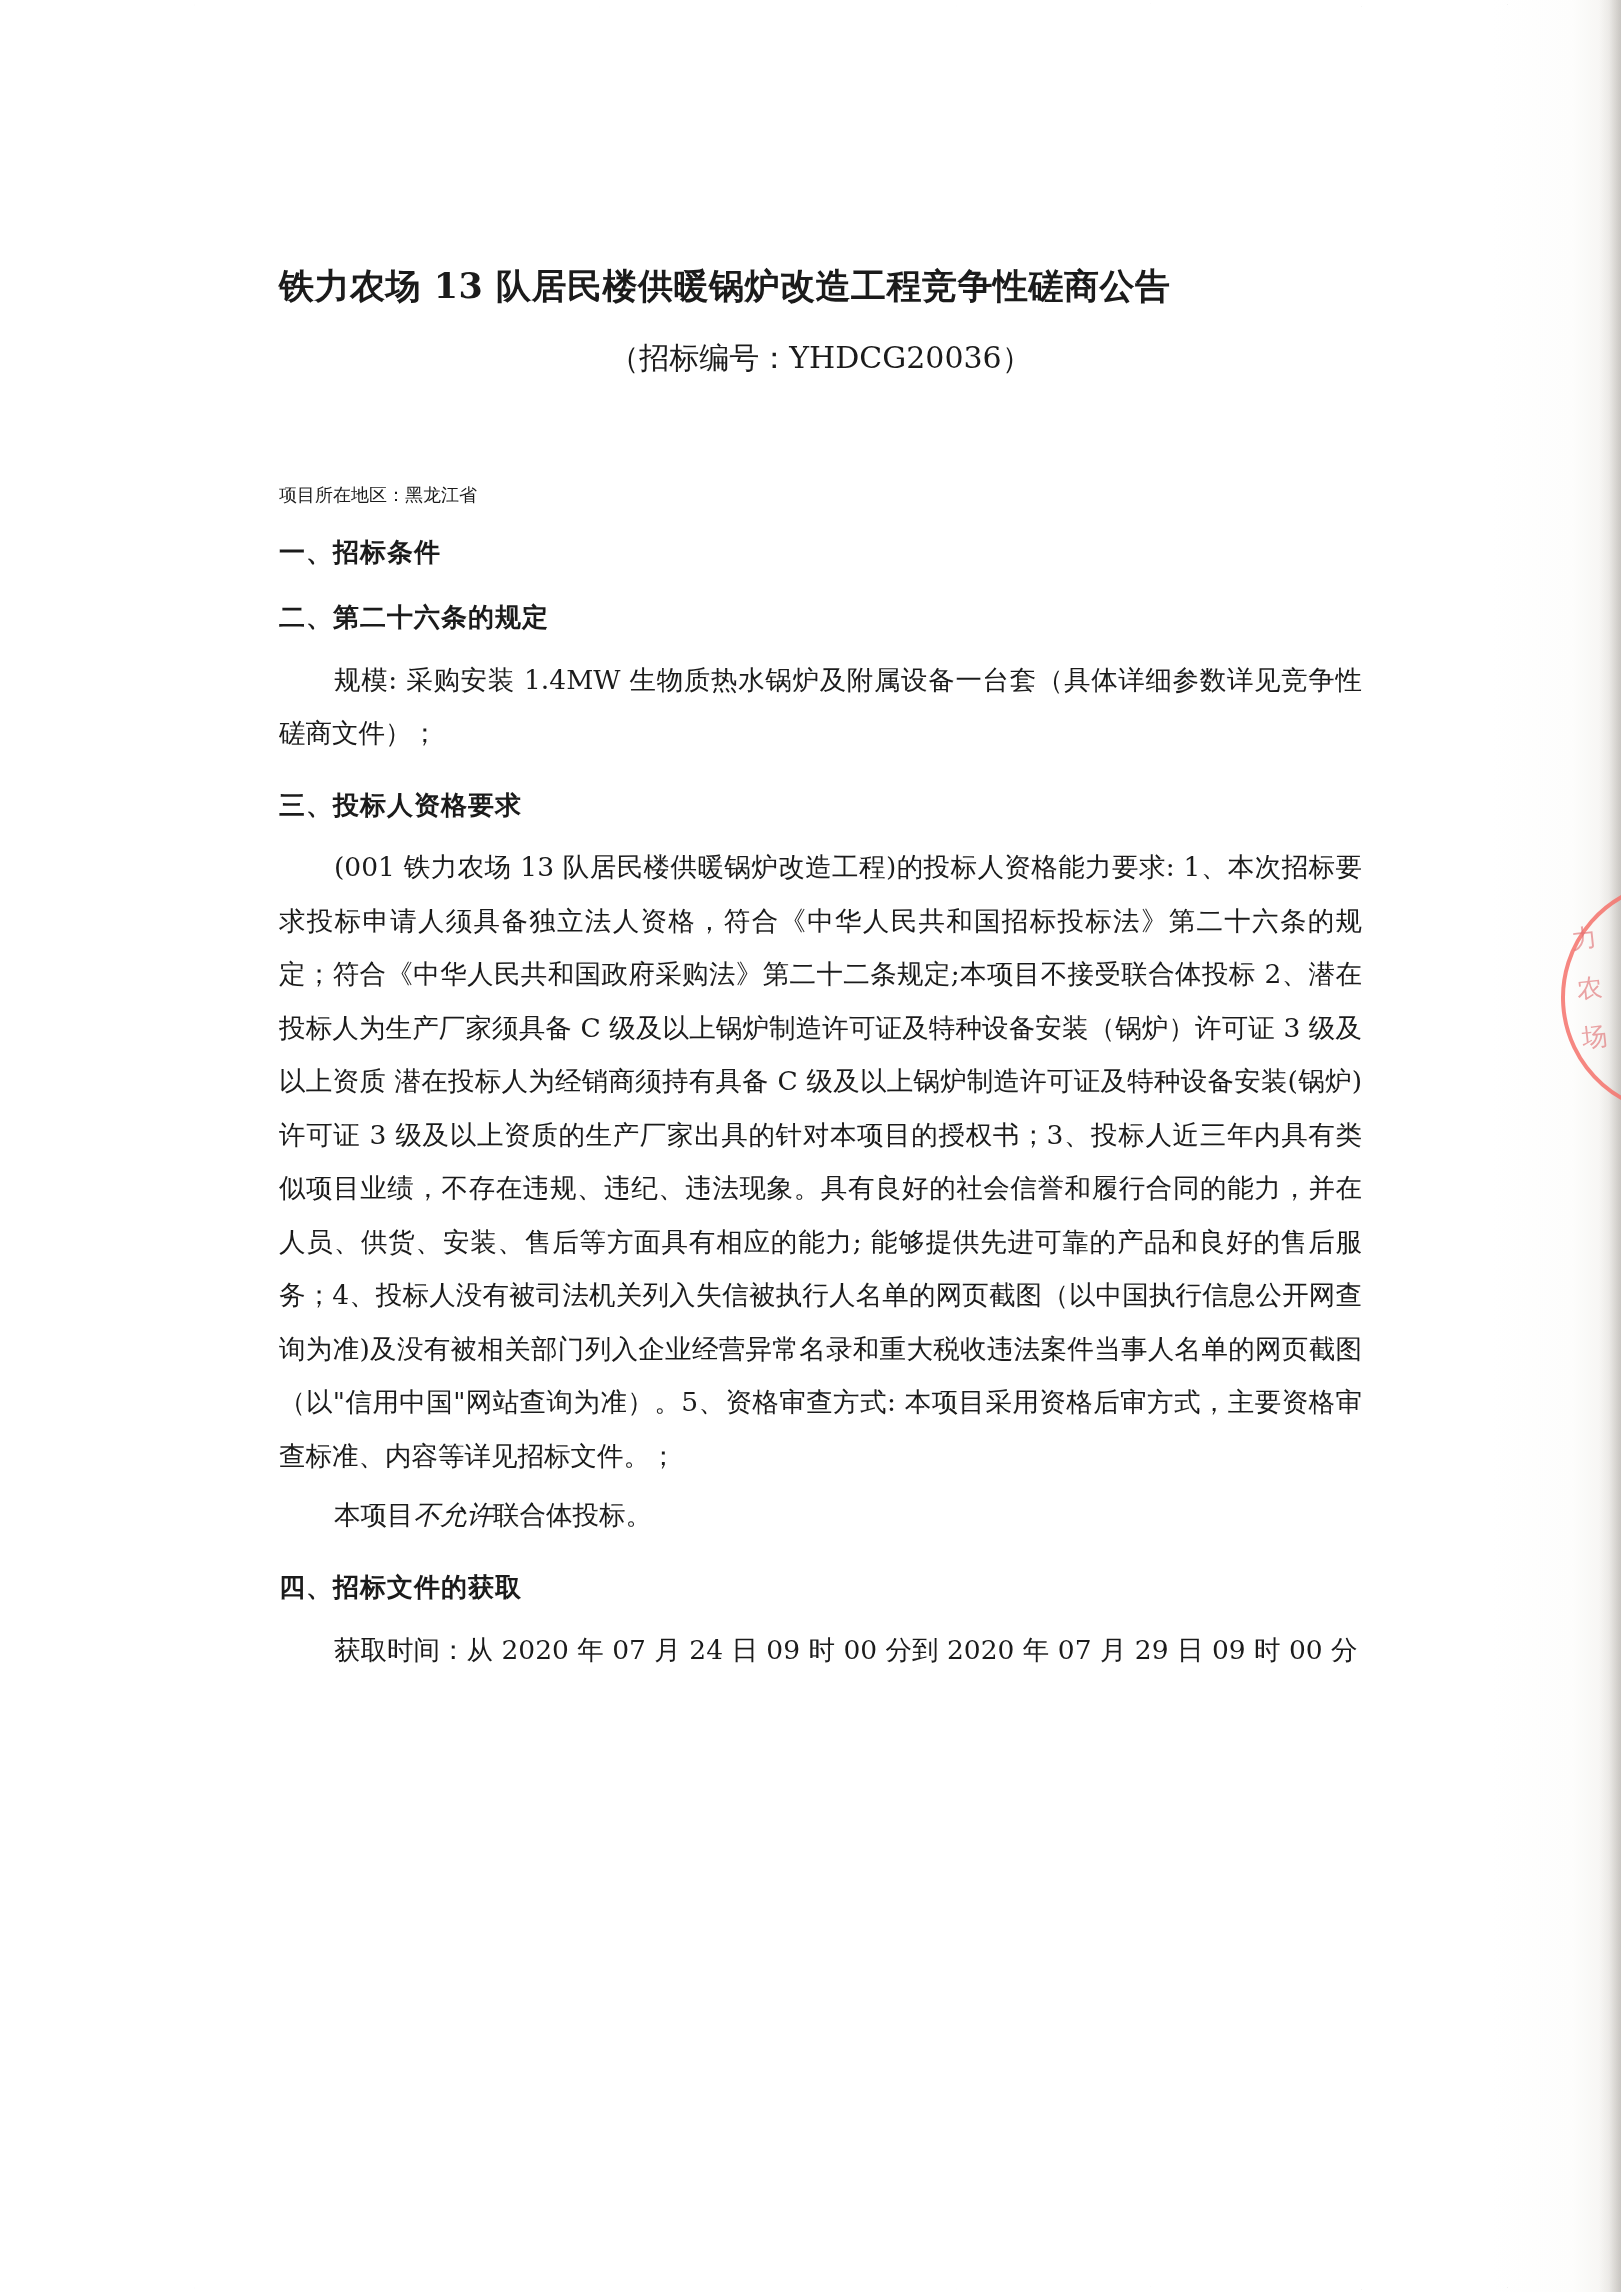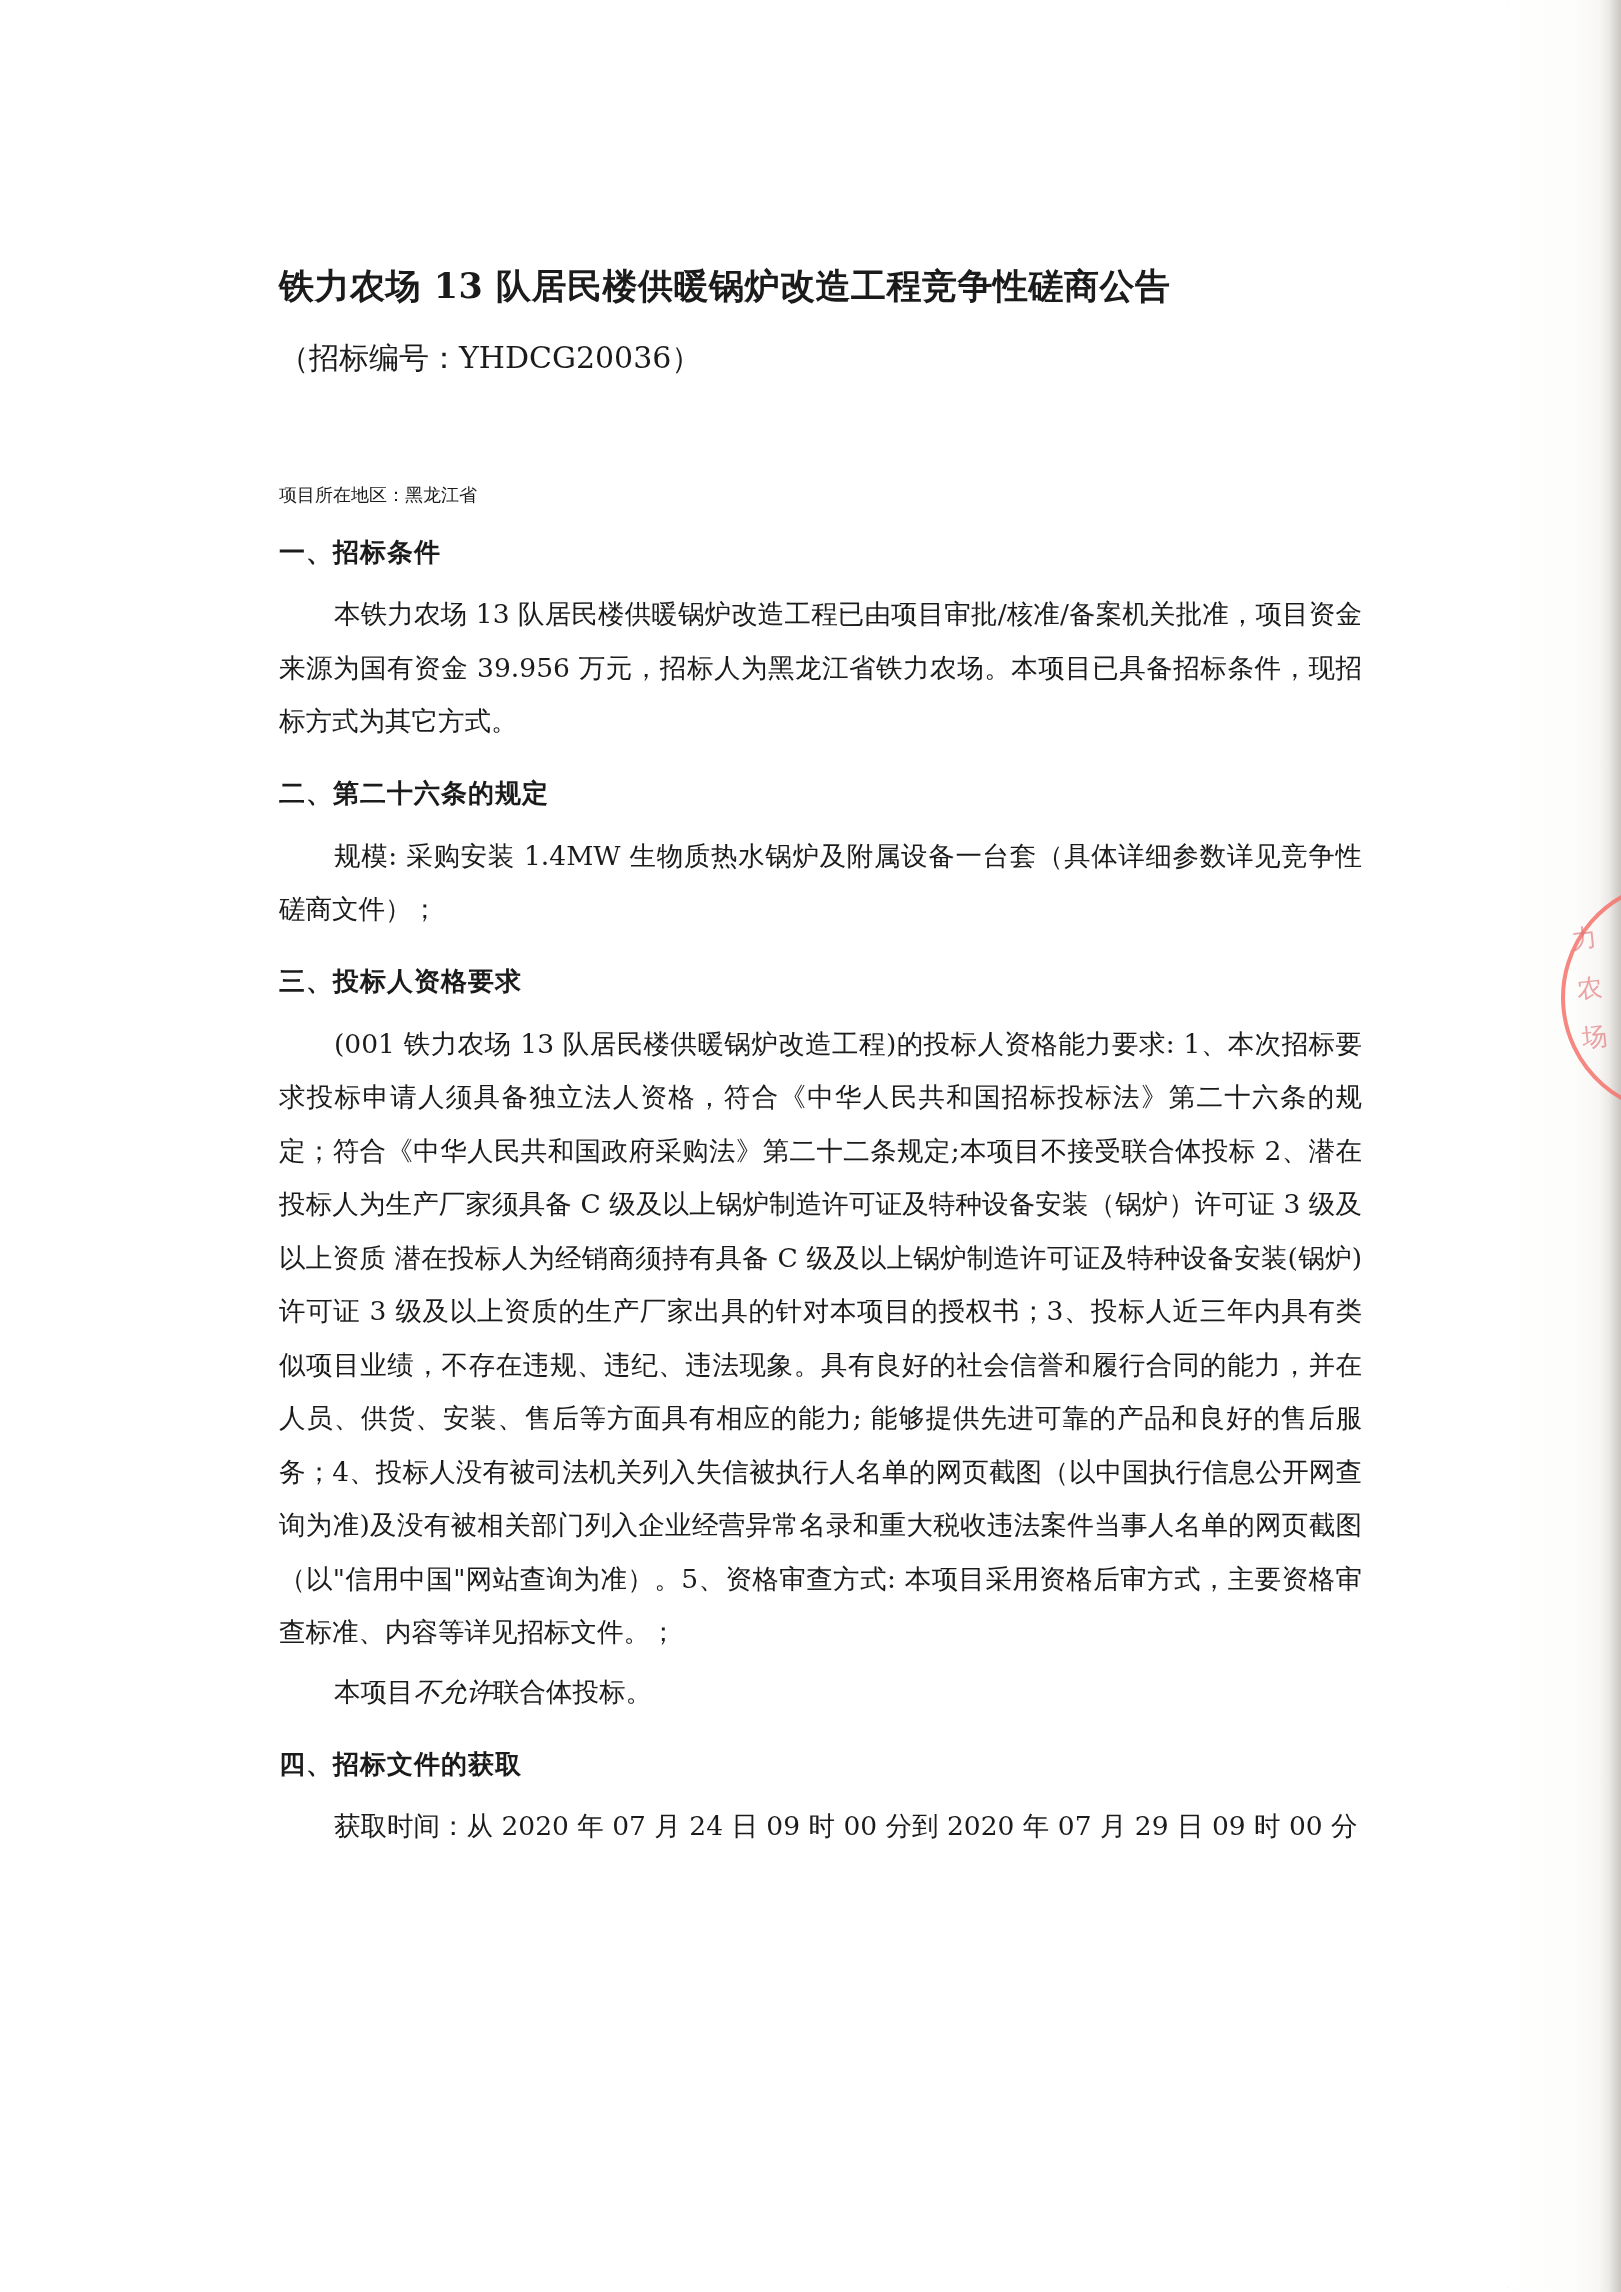--- a/index.html
+++ b/index.html
@@ -70,21 +70,21 @@
 
   
   .doc-title {
     font-size: 35px;
     letter-spacing: 0.5px;
     margin: 263px 0 0 0;
     line-height: 1.3;
     white-space: nowrap;
   }
   .doc-subtitle {
-    text-align: left;
+    text-align: center;
     font-size: 30px;
     margin: 29px 0 0 0;
     line-height: 1.3;
   }
 
   
   .region-line {
     font-size: 18px;
     margin: 105px 0 0 0;
     line-height: 1.4;
@@ -175,21 +175,20 @@
 
   <div class="content">
 
     <h1 class="doc-title">铁力农场 13 队居民楼供暖锅炉改造工程竞争性磋商公告</h1>
 
     <div class="doc-subtitle">（招标编号：YHDCG20036）</div>
 
     <div class="region-line">项目所在地区：黑龙江省</div>
 
     <h2 class="section-heading">一、招标条件</h2>
-    <p class="para">本铁力农场 13 队居民楼供暖锅炉改造工程已由项目审批/核准/备案机关批准，项目资金来源为国有资金 39.956 万元，招标人为黑龙江省铁力农场。本项目已具备招标条件，现招标方式为其它方式。</p>
 
     <h2 class="section-heading">二、第二十六条的规定</h2>
     <p class="para">规模: 采购安装 1.4MW 生物质热水锅炉及附属设备一台套（具体详细参数详见竞争性磋商文件）；</p>
 
     <h2 class="section-heading">三、投标人资格要求</h2>
     <p class="para">(001 铁力农场 13 队居民楼供暖锅炉改造工程)的投标人资格能力要求: 1、本次招标要求投标申请人须具备独立法人资格，符合《中华人民共和国招标投标法》第二十六条的规定；符合《中华人民共和国政府采购法》第二十二条规定;本项目不接受联合体投标 2、潜在投标人为生产厂家须具备 C 级及以上锅炉制造许可证及特种设备安装（锅炉）许可证 3 级及以上资质 潜在投标人为经销商须持有具备 C 级及以上锅炉制造许可证及特种设备安装(锅炉)许可证 3 级及以上资质的生产厂家出具的针对本项目的授权书；3、投标人近三年内具有类似项目业绩，不存在违规、违纪、违法现象。具有良好的社会信誉和履行合同的能力，并在人员、供货、安装、售后等方面具有相应的能力; 能够提供先进可靠的产品和良好的售后服务；4、投标人没有被司法机关列入失信被执行人名单的网页截图（以中国执行信息公开网查询为准)及没有被相关部门列入企业经营异常名录和重大税收违法案件当事人名单的网页截图（以"信用中国"网站查询为准）。5、资格审查方式: 本项目采用资格后审方式，主要资格审查标准、内容等详见招标文件。；</p>
 
     <p class="para tight"><span>本项目</span><span class="italic-emph">不允许</span><span>联合体投标。</span></p>
 
     <h2 class="section-heading">四、招标文件的获取</h2>

